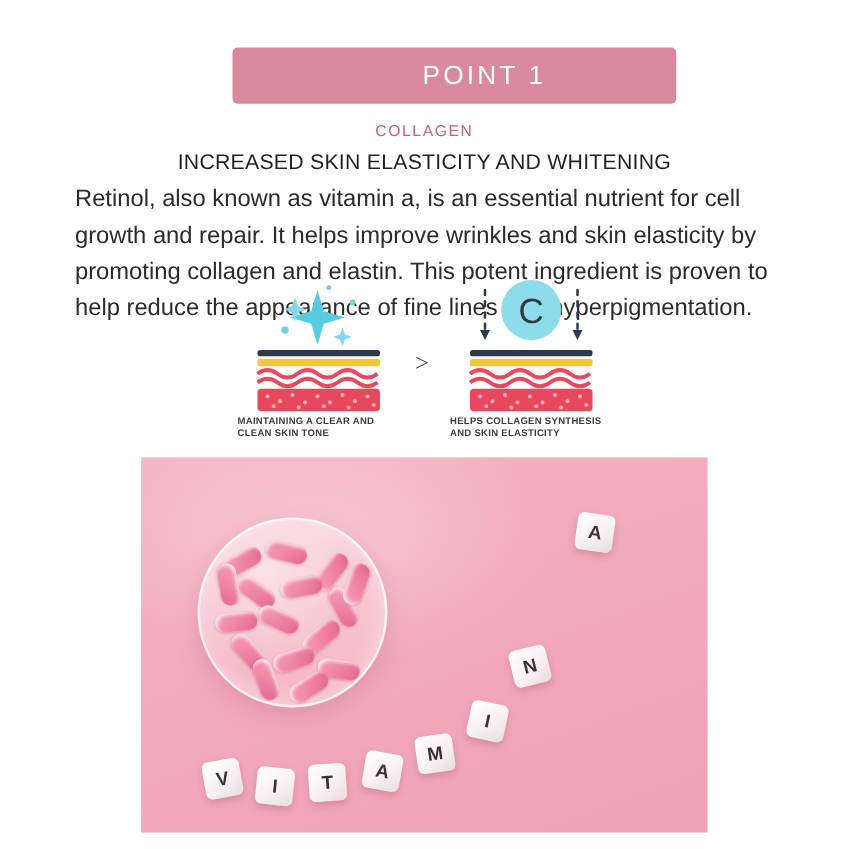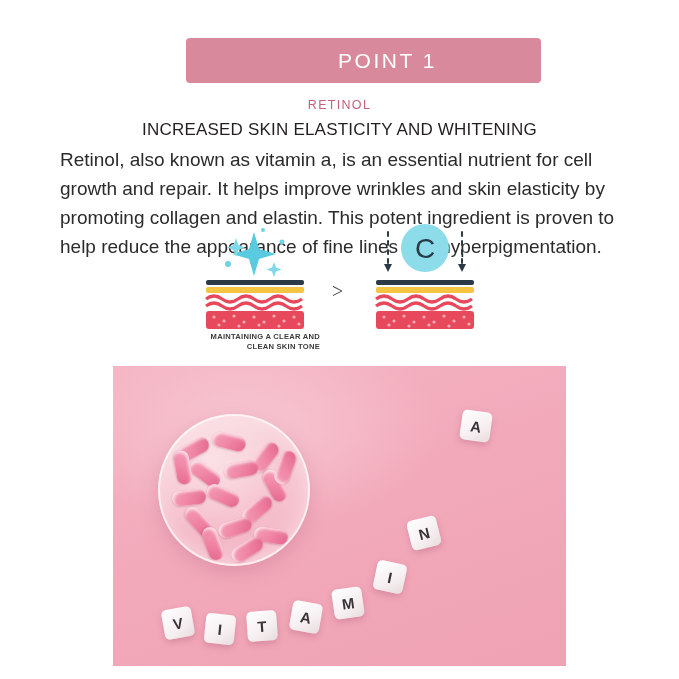--- a/index.html
+++ b/index.html
@@ -89,21 +89,21 @@
     top: 0;
     width: 130px;
     height: 140px;
   }
   .illus-left { left: 10px; }
   .illus-right { left: 180px; }
   .illus-caption {
     position: absolute;
     top: 114px;
     width: 100%;
-    text-align: right;
+    text-align: left;
     font-size: 7.6px;
     font-weight: bold;
     letter-spacing: 0.25px;
     line-height: 1.35;
     color: #3b3b3b;
   }
   .arrow-gt {
     position: absolute;
     left: 152px;
     top: 62px;
@@ -170,21 +170,21 @@
 </style>
 </head>
 <body>
 
 <div class="page">
 
   <div class="banner">
     <span class="banner-text">POINT 1</span>
   </div>
 
-  <div class="ingredient">RETINOL</div>
+  <div class="ingredient">COLLAGEN</div>
 
   <div class="headline">INCREASED SKIN ELASTICITY AND WHITENING</div>
 
   <div class="para">Retinol, also known as vitamin a, is an essential nutrient for cell growth and repair. It helps improve wrinkles and skin elasticity by promoting collagen and elastin. This potent ingredient is proven to help reduce the appearance of fine lines and hyperpigmentation.</div>
 
   <div class="illus">
 
     <div class="illus-col illus-left">
       <svg width="130" height="112" viewBox="0 0 130 112">
 
@@ -264,20 +264,21 @@
               <circle cx="94" cy="103" r="1.6"></circle>
               <circle cx="104" cy="99" r="1.6"></circle>
             <circle cx="29" cy="107" r="1.6"></circle>
               <circle cx="49" cy="108" r="1.6"></circle>
               <circle cx="69" cy="107" r="1.6"></circle>
             <circle cx="89" cy="108" r="1.6"></circle>
               <circle cx="109" cy="106" r="1.6"></circle>
           </g>
         </g>
       </svg>
+      <div class="illus-caption">HELPS COLLAGEN SYNTHESIS AND SKIN ELASTICITY</div>
     </div>
   </div>
 
   <div class="photo">
     <div class="photo-bg"></div>
 
     <div class="bowl">
       <div class="capsule" style="left:16px;  top:26px;  transform:rotate(-28deg);"></div>
       <div class="capsule" style="left:52px;  top:18px;  transform:rotate(14deg);"></div>
       <div class="capsule" style="left:88px;  top:34px;  transform:rotate(-52deg);"></div>

